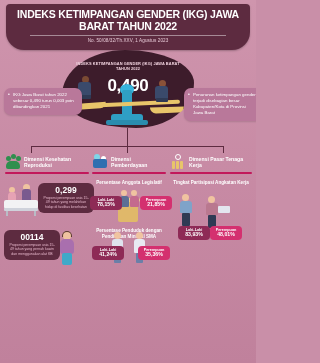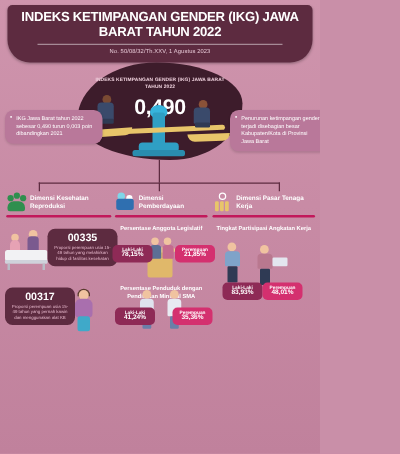--- a/index.html
+++ b/index.html
@@ -327,25 +327,25 @@
     <span class="pat-h"></span>
       <span class="pat"></span>
     <span class="doc-h"></span>
       <span class="doc"></span>
     <span class="mattress"></span>
       <span class="frame"></span>
     <span class="leg l1"></span>
       <span class="leg l2"></span>
   </div>
   <div class="hbox hbox1">
-    <div class="hbox-val">00335</div>
+    <div class="hbox-val">0,299</div>
     <div class="hbox-desc">Proporsi perempuan usia 15-49 tahun yang melahirkan hidup di fasilitas kesehatan</div>
   </div>
   <div class="hbox hbox2">
-    <div class="hbox-val">00317</div>
+    <div class="hbox-val">00114</div>
     <div class="hbox-desc">Proporsi perempuan usia 15-49 tahun yang pernah kawin dan menggunakan alat KB</div>
   </div>
   <div class="preg">
     <span class="hair"></span>
       <span class="head"></span>
       <span class="body"></span>
       <span class="legs"></span>
   </div>
 
   <div class="mtitle mtitle1">Persentase Anggota Legislatif</div>

